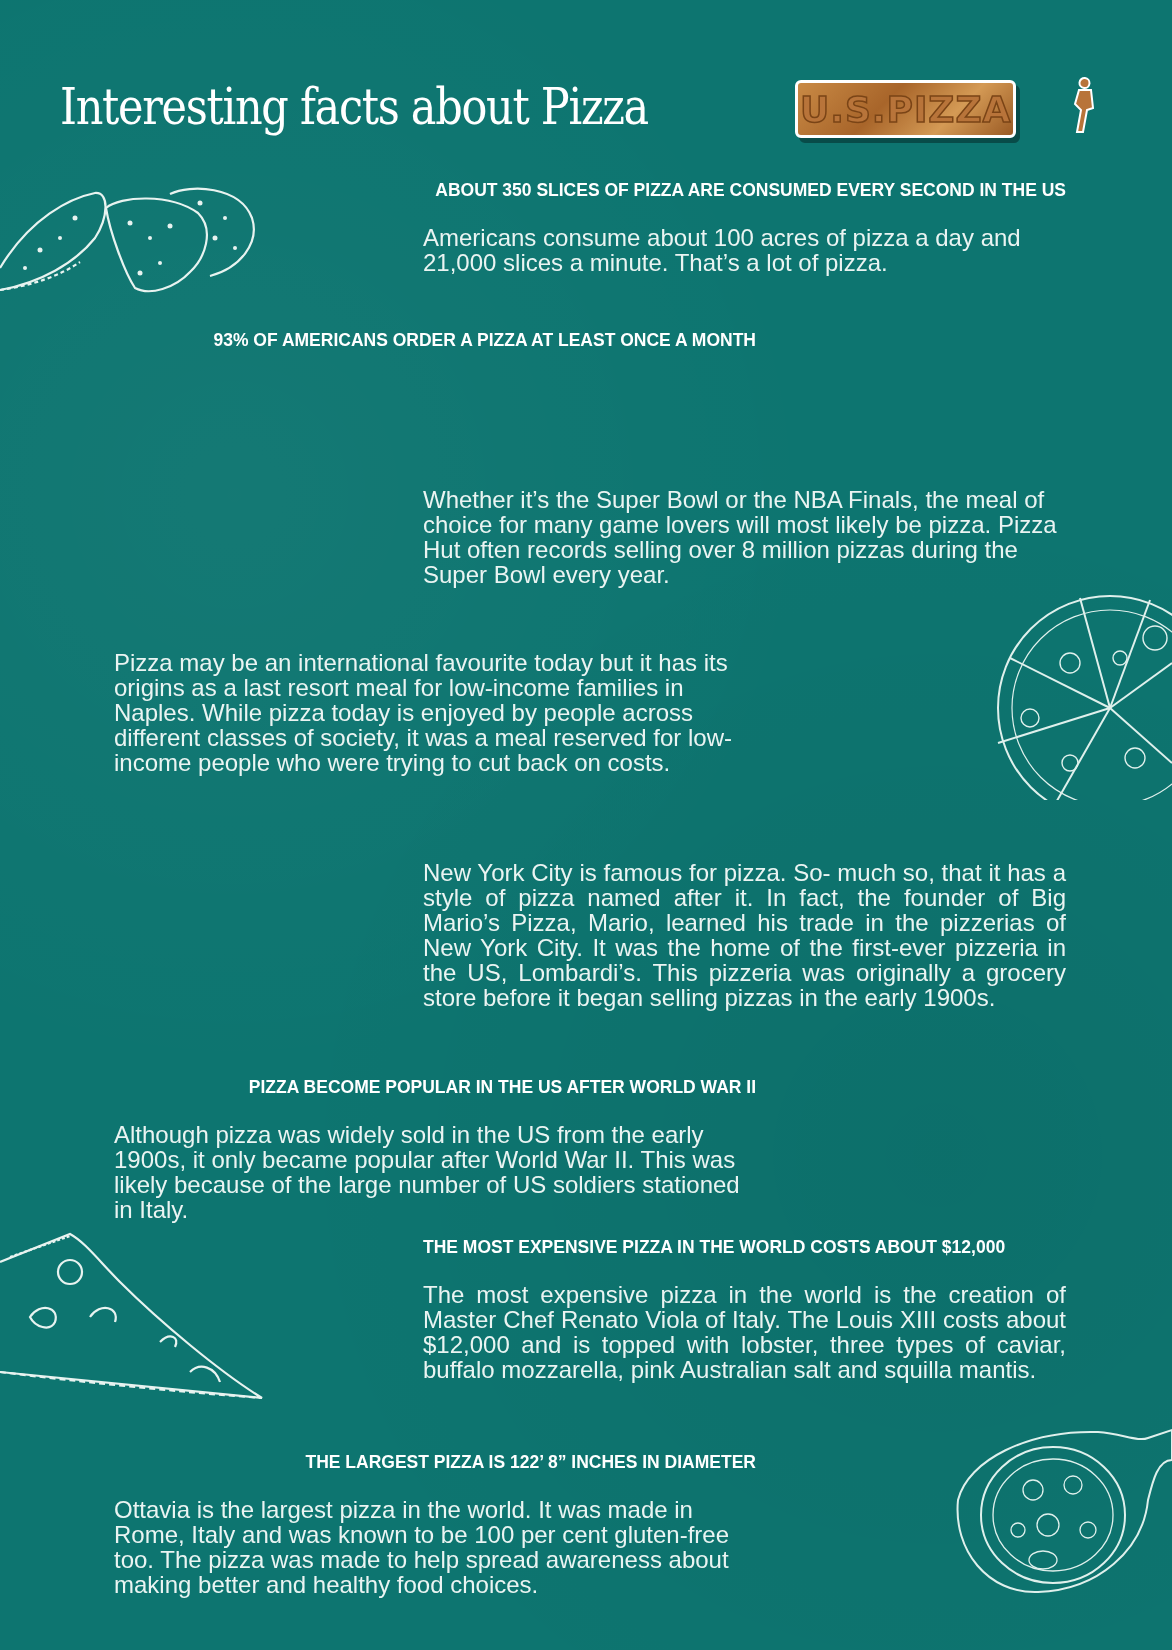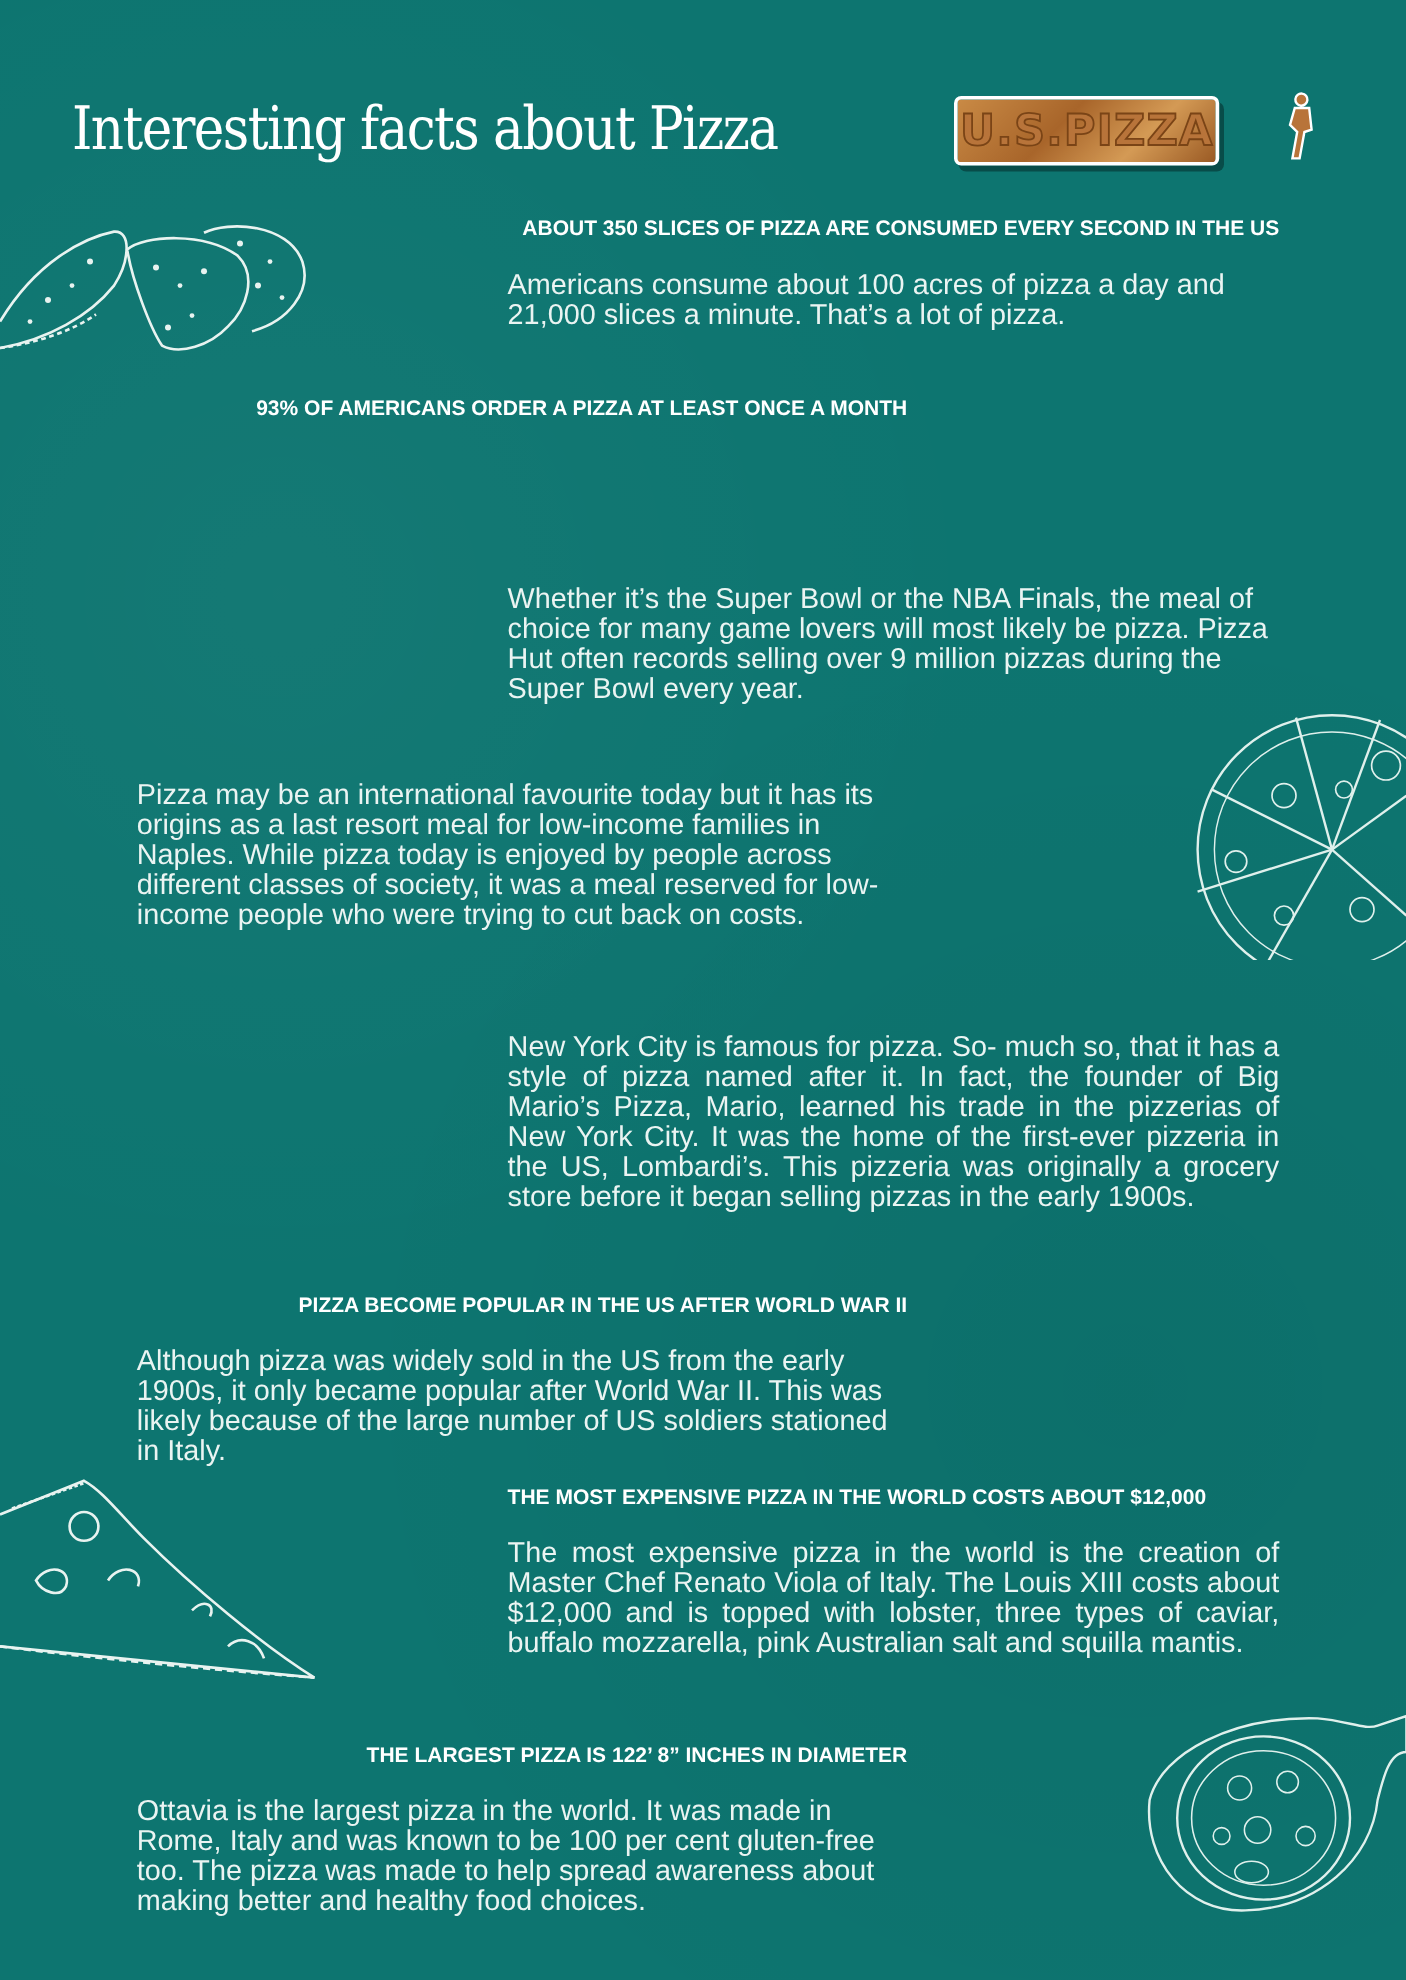--- a/index.html
+++ b/index.html
@@ -141,21 +141,21 @@
 <div class="fact right" style="top:178px;">
   <h2>ABOUT 350 SLICES OF PIZZA ARE CONSUMED EVERY SECOND IN THE US</h2>
   <p>Americans consume about 100 acres of pizza a day and 21,000 slices a minute. That’s a lot of pizza.</p>
 </div>
 
 <div class="fact left" style="top:328px;">
   <h2>93% OF AMERICANS ORDER A PIZZA AT LEAST ONCE A MONTH</h2>
 </div>
 
 <div class="fact right" style="top:465px;">
-  <p>Whether it’s the Super Bowl or the NBA Finals, the meal of choice for many game lovers will most likely be pizza. Pizza Hut often records selling over 9 million pizzas during the Super Bowl every year.</p>
+  <p>Whether it’s the Super Bowl or the NBA Finals, the meal of choice for many game lovers will most likely be pizza. Pizza Hut often records selling over 8 million pizzas during the Super Bowl every year.</p>
 </div>
 
 <div class="fact left" style="top:628px;">
   <p>Pizza may be an international favourite today but it has its origins as a last resort meal for low-income families in Naples. While pizza today is enjoyed by people across different classes of society, it was a meal reserved for low-income people who were trying to cut back on costs.</p>
 </div>
 
 <div class="fact right justify" style="top:838px;">
   <p>New York City is famous for pizza. So- much so, that it has a style of pizza named after it. In fact, the founder of Big Mario’s Pizza, Mario, learned his trade in the pizzerias of New York City. It was the home of the first-ever pizzeria in the US, Lombardi’s. This pizzeria was originally a grocery store before it began selling pizzas in the early 1900s.</p>
 </div>
 

